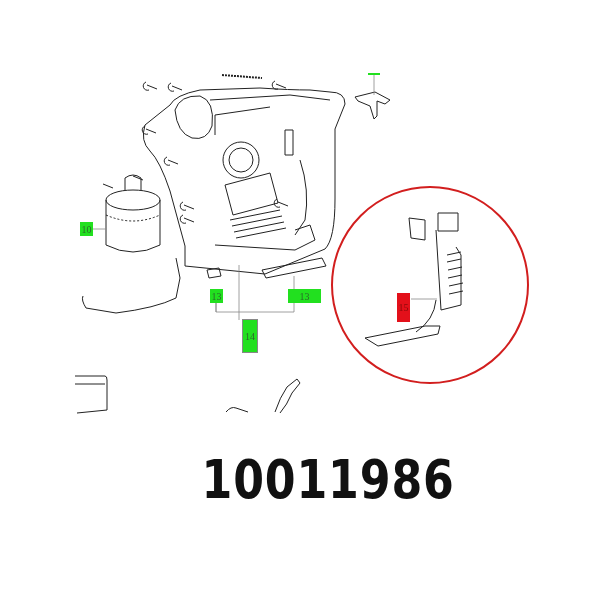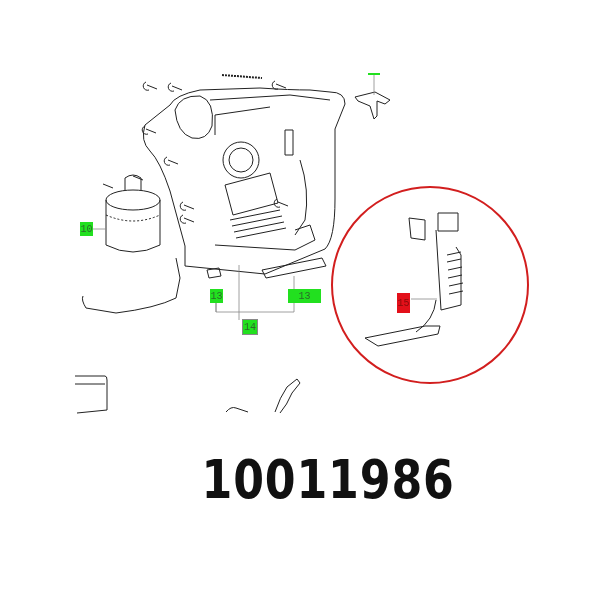--- a/index.html
+++ b/index.html
@@ -1,18 +1,18 @@
 <!DOCTYPE html>
 <html><head>
 <meta charset="utf-8">
 <style>
   html, body { margin:0; padding:0; background:#ffffff; }
   body { width:600px; height:600px; position:relative; overflow:hidden; font-family:"Liberation Sans", sans-serif; }
   .canvas { position:absolute; left:0; top:0; width:600px; height:600px; }
-  .label { position:absolute; display:flex; align-items:center; justify-content:center; font-size:10px; color:#2a6a2a; font-family:Liberation Mono, monospace; }
+  .label { position:absolute; display:flex; align-items:center; justify-content:center; font-size:10px; color:#2a6a2a; font-family:Liberation Serif, serif; }
   .label.green { background:#22e01f; }
   .label.red { background:#e3101a; color:#8a0a0a; }
   .part-number { position:absolute; left:180px; top:448px; width:240px; text-align:center; font-family:"DejaVu Sans", sans-serif; font-size:54px; font-weight:bold; color:#111; letter-spacing:1px; transform:scaleX(0.82); transform-origin:center; }
 </style>
 </head>
 <body>
 
 <div class="canvas">
   <svg width="600" height="600" viewBox="0 0 600 600" style="position:absolute;left:0;top:0">
     <g fill="none" stroke="#222" stroke-width="1">
@@ -87,17 +87,17 @@
         <path d="M365 338 l60 -12 l15 0 l-2 8 l-60 12 z"></path>
         <path d="M436 300 q-2 20 -20 32"></path>
       </g>
     </g>
     <line x1="368" y1="74" x2="380" y2="74" stroke="#22e01f" stroke-width="2"></line>
   </svg>
 
   <div class="label green" style="left:80px;top:222px;width:13px;height:14px">10</div>
   <div class="label green" style="left:210px;top:289px;width:13px;height:14px">13</div>
   <div class="label green" style="left:288px;top:289px;width:33px;height:14px">13</div>
-  <div class="label green" style="left:243px;top:320px;width:14px;height:14px;outline:1px solid #888">14</div>
-  <div class="label red" style="left:397px;top:293px;width:13px;height:20px">15</div>
+  <div class="label green" style="left:243px;top:320px;width:14px;height:32px;outline:1px solid #888">14</div>
+  <div class="label red" style="left:397px;top:293px;width:13px;height:29px">15</div>
 
   <div class="part-number">10011986</div>
 </div>
 
 </body></html>

